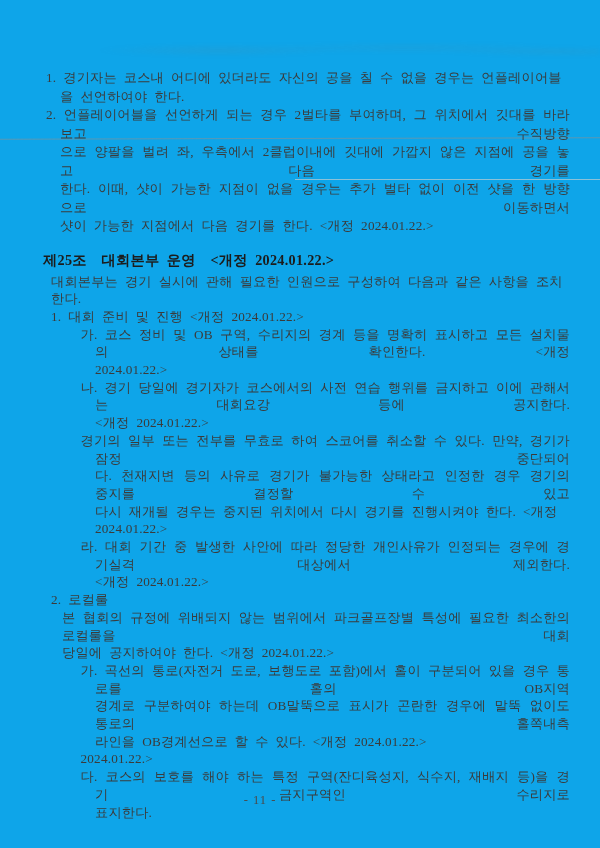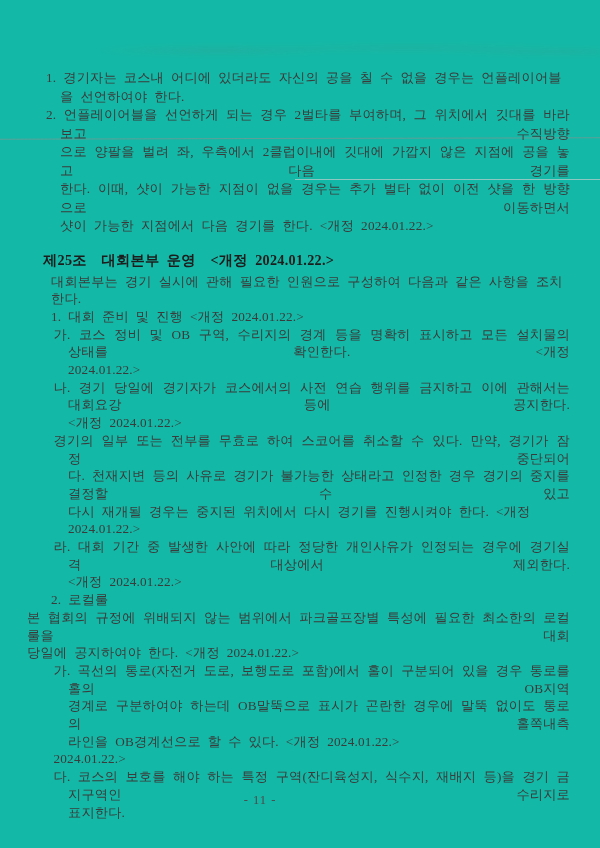--- a/index.html
+++ b/index.html
@@ -4,21 +4,21 @@
 <style>
   html, body { margin:0; padding:0; }
   body {
     width:600px; height:848px;
     background:#fcfcfb;
     font-family:"Liberation Serif","DejaVu Serif",serif;
     color:#3b3b3b;
   }
   .page {
     position:relative; width:600px; height:848px;
-    overflow:hidden; background:#14b8a6;
+    overflow:hidden; background:#0ea5e9;
   }
   
   .scan-smudge {
     position:absolute; left:55px; top:36px; width:545px; height:26px;
     background:
       radial-gradient(ellipse 180px 9px at 30% 55%, rgba(120,120,120,.22), rgba(120,120,120,0) 70%),
       radial-gradient(ellipse 220px 8px at 65% 45%, rgba(120,120,120,.18), rgba(120,120,120,0) 70%),
       radial-gradient(ellipse 160px 7px at 92% 60%, rgba(120,120,120,.20), rgba(120,120,120,0) 70%);
     filter:blur(2px); opacity:.55;
   }
@@ -41,23 +41,23 @@
   .style-top .line { line-height:18.5px; }
   .style-top { padding-left:60px; }
   .style-top .line:first-child { text-indent:-14px; }
   .style-heading { padding-left:43px; margin:15px 12px 4px 0; }
   .style-heading .hline {
     font-weight:bold; font-size:14.2px; line-height:18px;
     color:#1c1c1c; letter-spacing:0.3px; white-space:pre-wrap;
   }
   .style-p0  { padding-left:51px; }
   .style-num { padding-left:51px; }
-  .style-sub { padding-left:68px; }
+  .style-sub { padding-left:68px;margin-left:27px; }
   .style-sub .line:first-child { text-indent:-14.5px; }
-  .style-p1  { padding-left:27px; }
+  .style-p1  { padding-left:62px; }
   .page-number {
     position:absolute; left:0; top:793px; width:520px;
     text-align:center; font-size:12.5px; color:#4a4a4a;
     letter-spacing:1px; white-space:pre-wrap;
   }
 </style>
 </head>
 <body>
 
 <div class="page">

